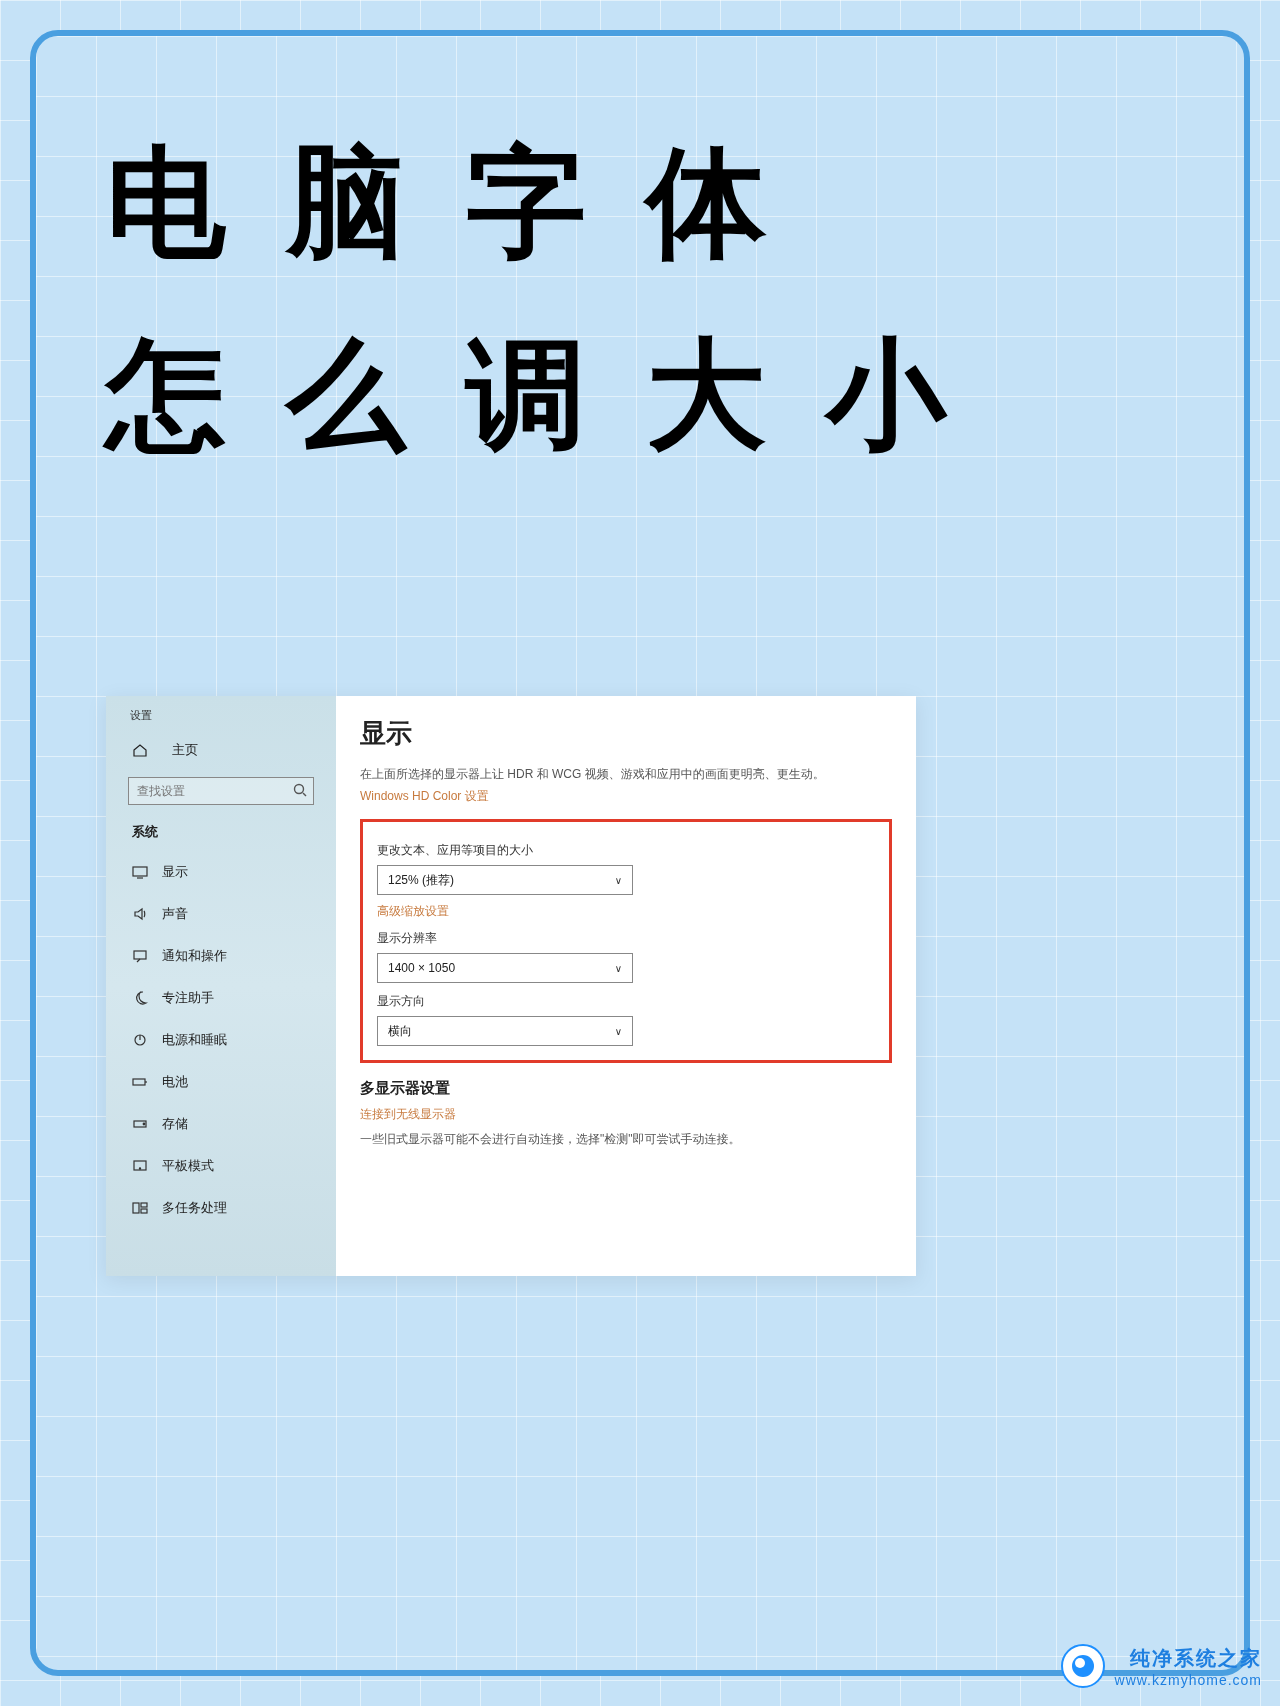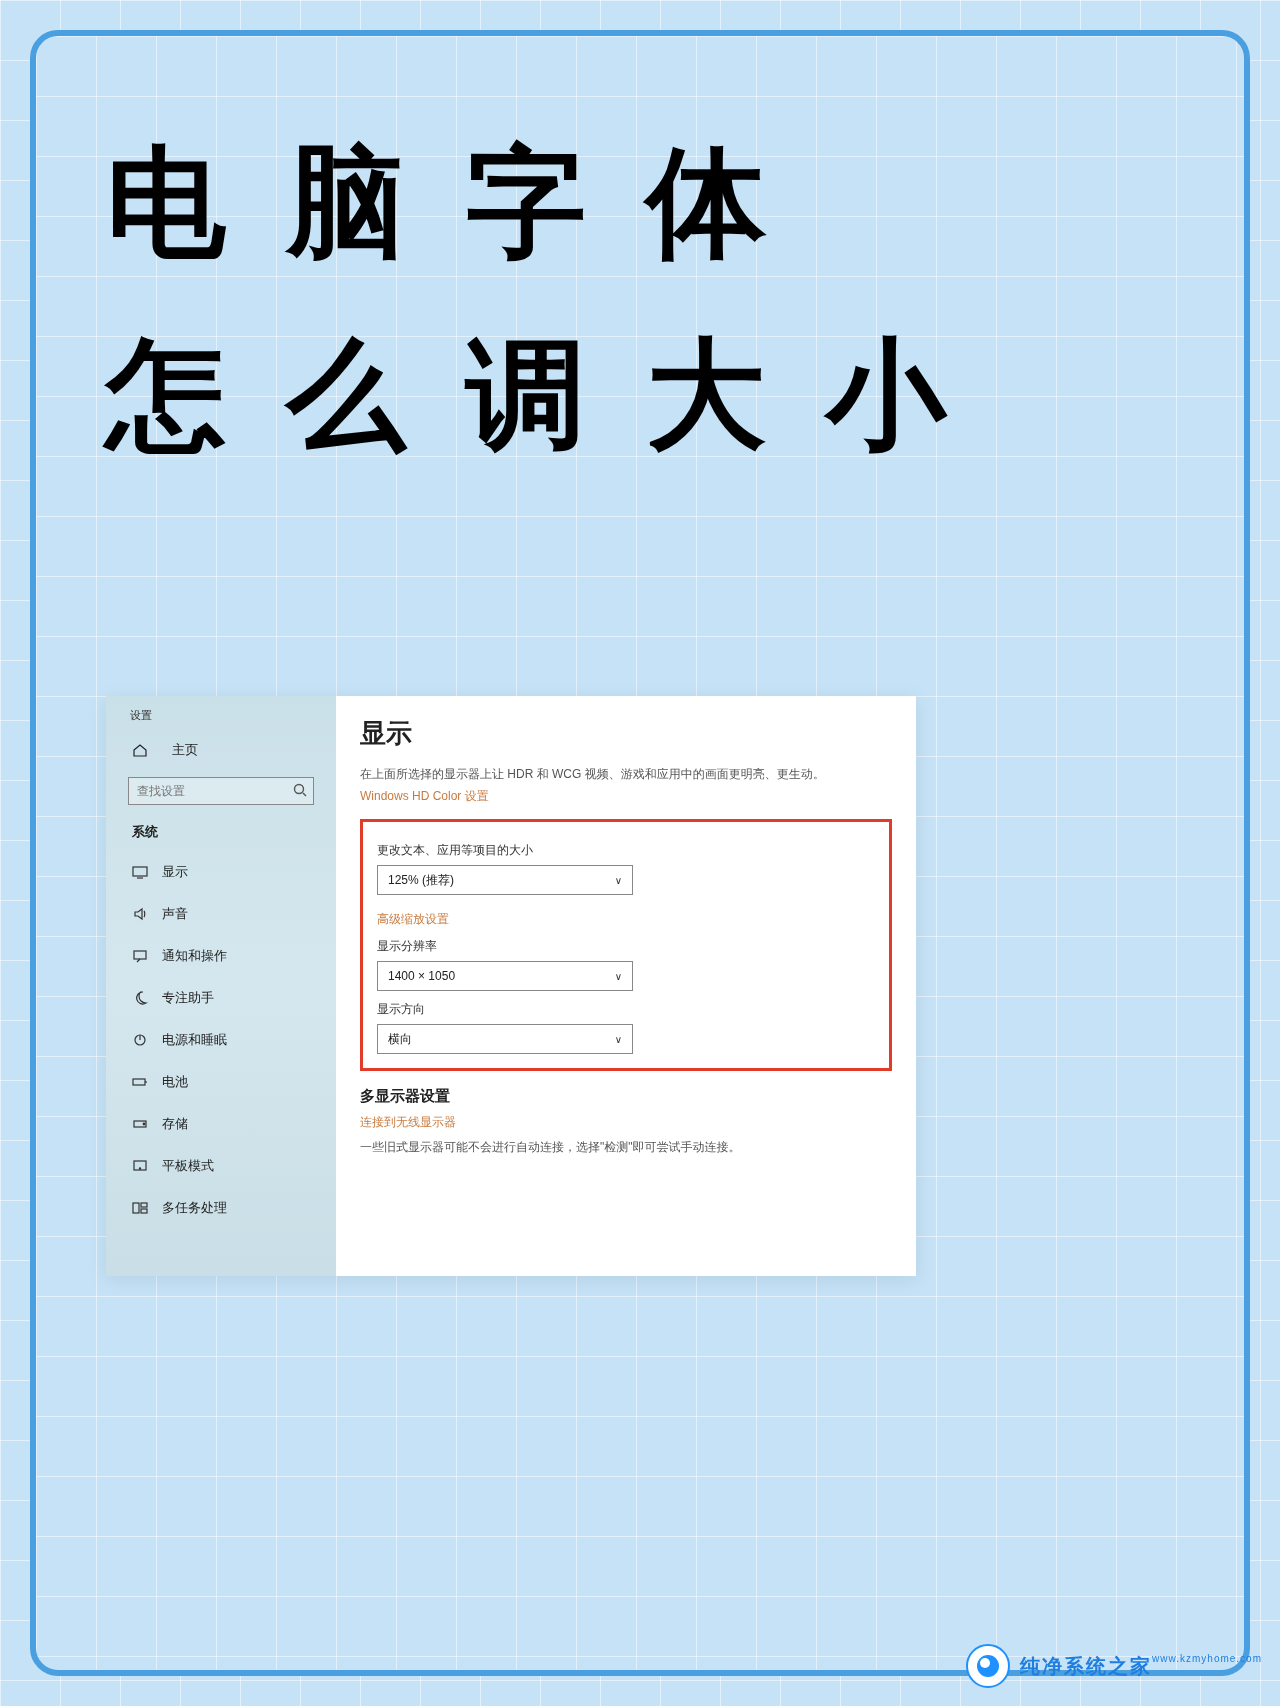--- a/index.html
+++ b/index.html
@@ -188,23 +188,23 @@
       position: relative;
     }
     .wm-inner::after{
       content:"";
       position:absolute;
       width:10px;height:10px;
       background:#fff;
       border-radius:50%;
       top:3px;left:3px;
     }
-    .wm-text { display:flex; flex-direction:row; }
+    .wm-text { display:flex; flex-direction:column;align-items:flex-end; }
     .wm-cn { font-size: 20px; font-weight: 700; color: #1e7fe0; letter-spacing:2px;}
-    .wm-en { font-size: 10px; color: #1e7fe0; letter-spacing: 1px; }
+    .wm-en { font-size: 14px; color: #1e7fe0; letter-spacing: 1px; }
     svg { width: 100%; height: 100%; }
   </style>
 </head>
 <body>
 
 <div class="frame">
   <div class="title-area">
     <div class="title-line">电脑字体</div>
     <div class="title-line">怎么调大小</div>
   </div>
@@ -324,21 +324,21 @@
         <div class="hdr-desc">在上面所选择的显示器上让 HDR 和 WCG 视频、游戏和应用中的画面更明亮、更生动。</div>
         <a class="link">Windows HD Color 设置</a>
 
         <div class="highlight-box">
 
           <div class="field-label">更改文本、应用等项目的大小</div>
           <div class="select-box">
             <span>125% (推荐)</span>
             <span class="chev">∨</span>
           </div>
-          <a class="link" style="display:block;margin-top:16px">高级缩放设置</a>
+          <a class="link" style="display:block;margin-top:8px">高级缩放设置</a>
 
           <div class="field-label">显示分辨率</div>
           <div class="select-box">
             <span>1400 × 1050</span>
             <span class="chev">∨</span>
           </div>
 
           <div class="field-label">显示方向</div>
           <div class="select-box">
             <span>横向</span>

